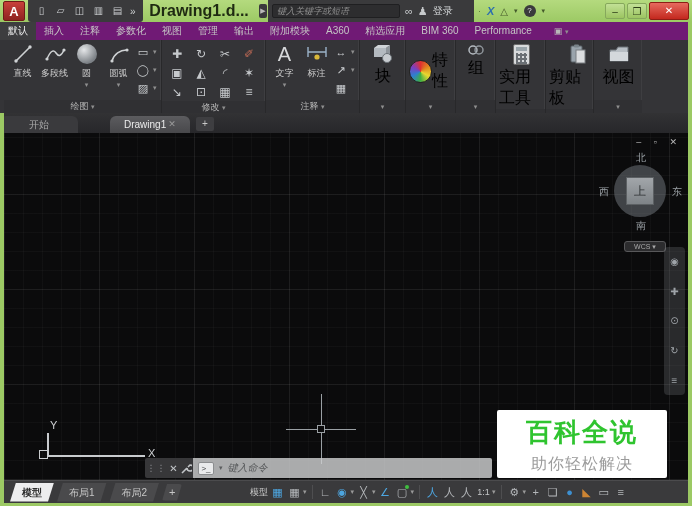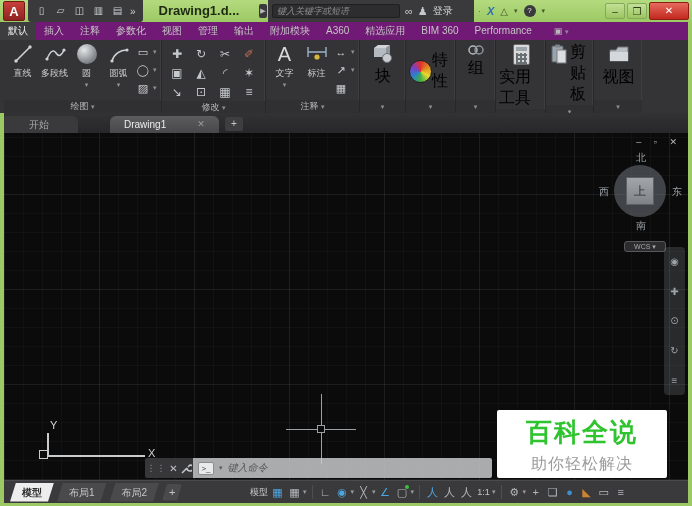--- a/index.html
+++ b/index.html
@@ -6,21 +6,21 @@
   html,body{width:692px;height:506px}
   body{position:relative;font-family:"Liberation Sans","DejaVu Sans",sans-serif;background:#0b0b0c;overflow:hidden}
   .abs{position:absolute}
 
   
   #titlebar{left:0;top:0;width:692px;height:22px;background:linear-gradient(#b4da7e,#9cc964);display:flex;align-items:center}
   #acad-logo{position:absolute;left:3px;top:1px;width:22px;height:20px;background:linear-gradient(#c8403a,#8f2320);border:1px solid #6e1a17;border-radius:2px;color:#fff;font-weight:bold;font-size:13px;text-align:center;line-height:19px}
   #qat{position:absolute;left:28px;top:0;height:22px;display:flex;align-items:center;background:#3a3a3c;border-radius:0 0 3px 3px;padding:0 5px;gap:2px}
   .qbtn{width:17px;height:16px;color:#cdd0d2;font-size:10px;text-align:center;line-height:16px;border-radius:2px}
   .qmore{color:#cdd0d2;font-size:10px;padding:0 2px}
-  #doc-title{position:absolute;left:138px;top:0;width:122px;height:22px;color:#1f2a12;font-weight:bold;font-size:13px;line-height:22px;text-align:center;white-space:nowrap}
+  #doc-title{position:absolute;left:138px;top:0;width:122px;height:22px;color:#1f2a12;font-weight:bold;font-size:16px;line-height:22px;text-align:center;white-space:nowrap}
   #title-expand{position:absolute;left:259px;top:4px;width:8px;height:14px;background:#3a3a3c;color:#bbb;font-size:7px;line-height:14px;text-align:center;border-radius:2px}
   #search-wrap{position:absolute;left:268px;top:0;width:206px;height:22px;background:#3a3a3c;display:flex;align-items:center;padding:0 4px;gap:5px}
   #search-box{width:128px;height:14px;background:#2d2d2f;border:1px solid #1f1f21;border-radius:2px;color:#8d8d8d;font-size:9px;font-style:italic;line-height:12px;padding:0 4px;overflow:hidden;white-space:nowrap}
   .tbicon{color:#c6c9cb;font-size:11px}
   #signin-label{color:#d6d9db;font-size:10px}
   #tb-right{position:absolute;left:478px;top:0;height:22px;display:flex;align-items:center;gap:6px}
   .tb-dot{color:#567534;font-size:9px}
   .tb-x{color:#2d6fae;font-weight:bold;font-style:italic;font-size:11px}
   .tb-tri{color:#4a5f2e;font-size:10px}
   .tb-help{width:12px;height:12px;border-radius:50%;background:#3a3a3c;color:#e8e8e8;font-size:8px;line-height:12px;text-align:center}
@@ -52,21 +52,21 @@
   .ball{width:20px;height:20px;border-radius:50%;background:radial-gradient(circle at 35% 30%,#e4e6e8,#7c8186 70%)}
   .cwheel{width:23px;height:23px;border-radius:50%;background:conic-gradient(#e03030,#e08a20,#e8d830,#3fae45,#2e7fd0,#7a3fc0,#e03030);border:1px solid #222}
   .calc{width:17px;height:21px;background:#d8dadc;border:1px solid #6a6a6a;border-radius:2px;padding:2px 2px 0}
   .calc .scr{height:4px;background:#9aa4aa;margin-bottom:2px}
   .calc .keys{height:11px;background:repeating-linear-gradient(0deg,#6a6f74 0 2px,transparent 2px 4px),repeating-linear-gradient(90deg,#6a6f74 0 2px,transparent 2px 4px)}
 
   
   #filetabs{left:0;top:113px;width:692px;height:20px;background:linear-gradient(#323234,#27272a);display:flex;align-items:flex-end;}
   .ftab{height:17px;line-height:17px;font-size:10px;padding:0 14px;border-radius:6px 6px 0 0;white-space:nowrap}
   #ftab-start{background:#3a3a3d;color:#a8a8a8;width:78px;text-align:center}
-  #ftab-drawing{margin-left:32px;background:linear-gradient(#5c5c5f,#48484b);color:#ececec;display:flex;align-items:center;gap:31px}
+  #ftab-drawing{margin-left:32px;background:linear-gradient(#5c5c5f,#48484b);color:#ececec;display:flex;align-items:center;gap:2px}
   .ftab-close{color:#9a9a9a;font-size:9px}
   #ftab-add{margin-left:6px;width:18px;height:14px;margin-bottom:2px;background:#3e3e41;border-radius:2px;color:#c8c8c8;font-size:10px;line-height:13px;text-align:center}
 
   
   #canvas{left:4px;top:133px;width:684px;height:347px;background:
     repeating-linear-gradient(90deg,rgba(255,255,255,0.05) 0 1px,transparent 1px 95px),
     repeating-linear-gradient(0deg,rgba(255,255,255,0.05) 0 1px,transparent 1px 95px),
     repeating-linear-gradient(90deg,rgba(255,255,255,0.028) 0 1px,transparent 1px 19px),
     repeating-linear-gradient(0deg,rgba(255,255,255,0.028) 0 1px,transparent 1px 19px),#0b0b0c}
   #doc-winbtns{position:absolute;right:6px;top:4px;color:#b8b8b8;font-size:9px;letter-spacing:5px}
@@ -338,21 +338,21 @@
             <span class="scr" style="display:block"></span>
             <span class="keys" style="display:block"></span>
           </span>
       </span>
       <span class="lbl">实用工具</span>
     </div>
     <div class="pfoot"><span class="caret">▾</span></div>
   </div>
 
   <div class="panel" style="width:48px">
-    <div class="pbody" style="align-items:flex-start;gap:1px">
+    <div class="pbody" style="flex-direction:column;align-items:flex-end;gap:1px">
       <span class="iconbox">
         <svg width="20" height="22" viewBox="0 0 20 22">
             <rect x="3" y="3" width="11" height="16" rx="1" fill="#9aa4ac" stroke="#5c646a"></rect>
             <rect x="6" y="1.5" width="5" height="3" rx="1" fill="#7a838a"></rect>
             <rect x="8" y="7" width="9" height="13" fill="#dcdee0" stroke="#7a7e82"></rect>
           </svg>
       </span>
       <span class="lbl">剪贴板</span>
     </div>
     <div class="pfoot"><span class="caret">▾</span></div>

